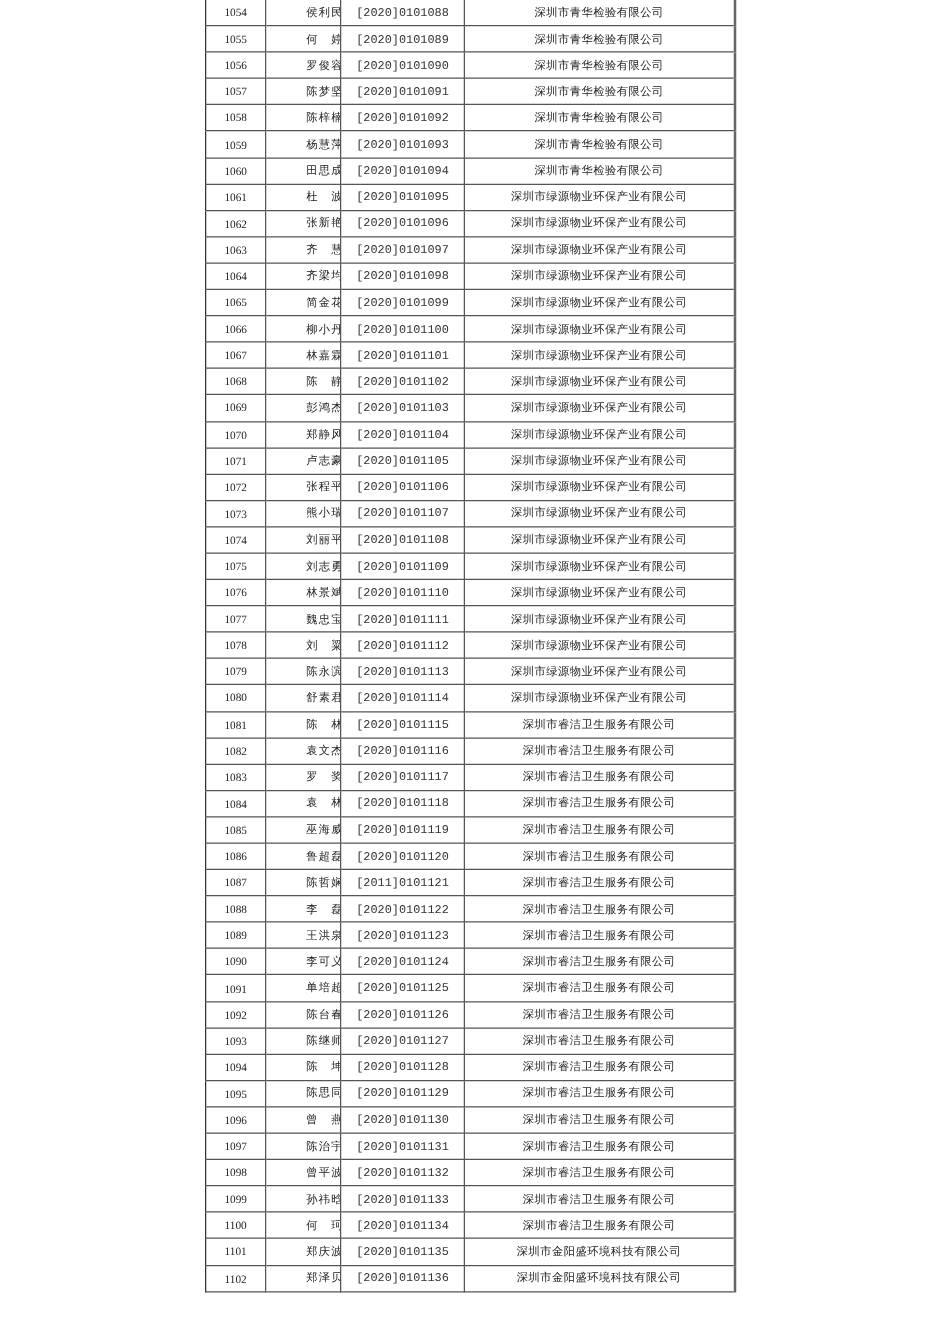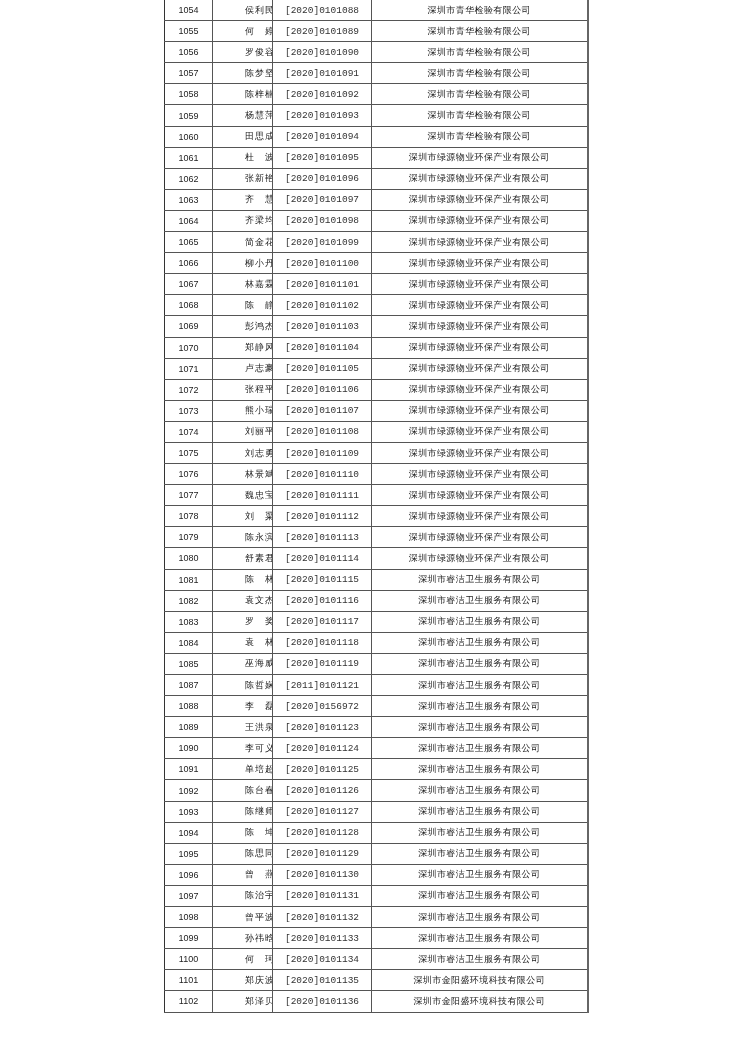--- a/index.html
+++ b/index.html
@@ -5,21 +5,21 @@
   html, body { margin:0; padding:0; background:#ffffff; }
   body { width:750px; height:1060px; position:relative; overflow:hidden;
          font-family: "DejaVu Sans", "Liberation Sans", sans-serif; color:#222; }
   .doc-table { position:absolute; left:164px; top:0; border-collapse:collapse;
                table-layout:fixed; width:423px; }
   .doc-table td { height:20.1px; padding:0; border:1px solid #555; font-size:9px;
                   text-align:center; vertical-align:middle; white-space:nowrap; overflow:hidden; }
   .doc-table tr:first-child td { border-top:none; }
   .doc-table td:first-child { border-left:1.5px solid #333; }
   .doc-table td:last-child { border-right:2px solid #666; }
-  .doc-table td.c-no { font-family:Liberation Sans, sans-serif; font-size:9px; }
+  .doc-table td.c-no { font-family:Liberation Serif, serif; font-size:9px; }
   .doc-table td.c-cert { font-family:"Liberation Mono","DejaVu Sans Mono",monospace; font-size:9.5px; color:#333;margin-left:36px; }
   .doc-table td.c-name { letter-spacing:1px;padding-left:32px; }
   .doc-table td.c-co { font-size:9px; letter-spacing:0.4px; }
   .doc-table td:nth-child(2) { border-left:1px solid #999; }
 </style>
 </head>
 <body>
 
 <table class="doc-table">
   <colgroup>
@@ -215,29 +215,35 @@
         <td class="c-cert">[2020]0101118</td>
         <td class="c-co">深圳市睿洁卫生服务有限公司</td>
       </tr>
       <tr>
         <td class="c-no">1085</td>
         <td class="c-name">巫海威</td>
         <td class="c-cert">[2020]0101119</td>
         <td class="c-co">深圳市睿洁卫生服务有限公司</td>
       </tr>
       <tr>
+        <td class="c-no">1086</td>
+        <td class="c-name">鲁超磊</td>
+        <td class="c-cert">[2020]0101120</td>
+        <td class="c-co">深圳市睿洁卫生服务有限公司</td>
+      </tr>
+      <tr>
         <td class="c-no">1087</td>
         <td class="c-name">陈哲娴</td>
         <td class="c-cert">[2011]0101121</td>
         <td class="c-co">深圳市睿洁卫生服务有限公司</td>
       </tr>
       <tr>
         <td class="c-no">1088</td>
         <td class="c-name">李　磊</td>
-        <td class="c-cert">[2020]0156972</td>
+        <td class="c-cert">[2020]0101122</td>
         <td class="c-co">深圳市睿洁卫生服务有限公司</td>
       </tr>
       <tr>
         <td class="c-no">1089</td>
         <td class="c-name">王洪泉</td>
         <td class="c-cert">[2020]0101123</td>
         <td class="c-co">深圳市睿洁卫生服务有限公司</td>
       </tr>
       <tr>
         <td class="c-no">1090</td>

